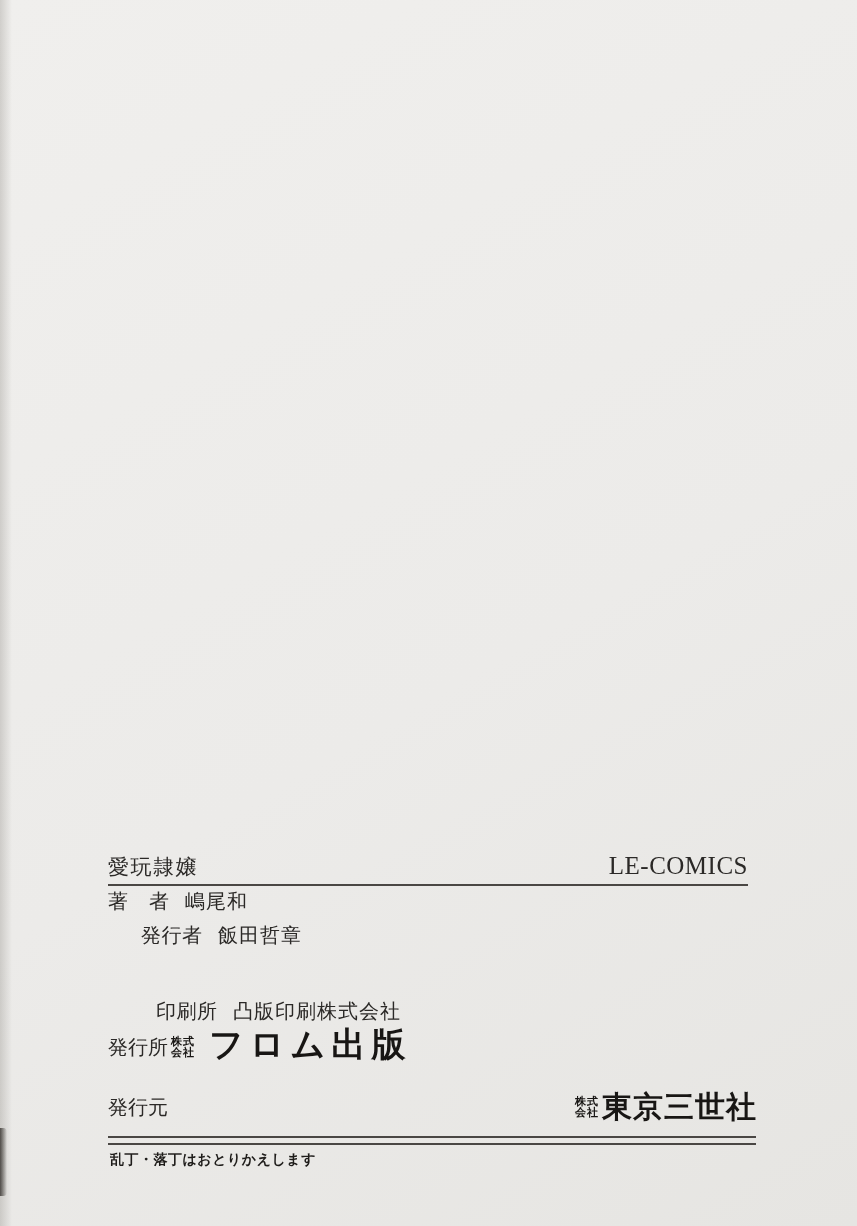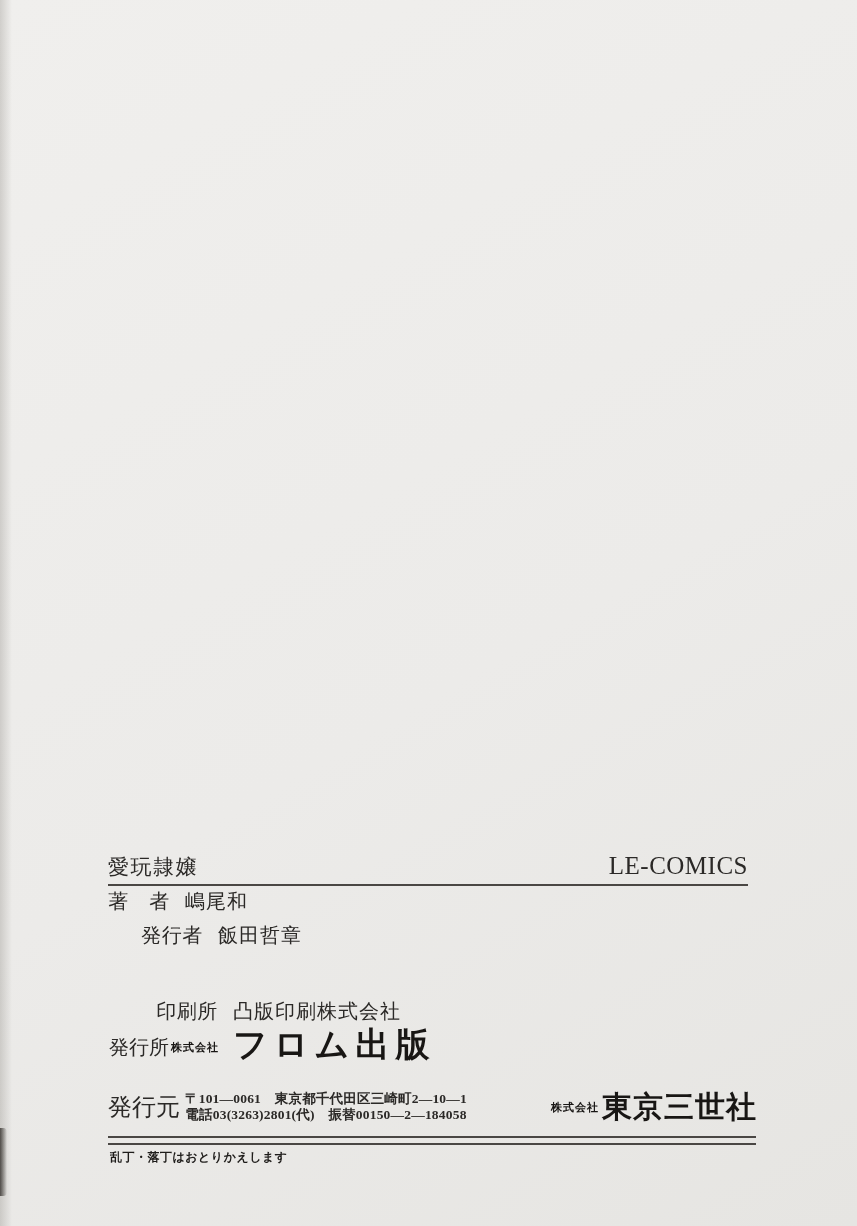--- a/index.html
+++ b/index.html
@@ -1,21 +1,21 @@
 <!DOCTYPE html>
 <html style="--paper: #ecebe9; --ink: #2b2927; --heavy_ink: #181614; --rule: #4a4744;"><head>
 <meta charset="utf-8">
 <style>
   :root{
     --paper:#ecebe9;
     --ink:#2b2927;
     --heavy_ink:#181614;
     --rule:#4a4744;
   }
-  *{margin:0;padding:0;box-sizing:border-box;text-align:center;}
+  *{margin:0;padding:0;box-sizing:border-box;}
   html,body{width:857px;height:1226px;}
   body{
     background:#d8d6d2;
     font-family:"Liberation Serif","DejaVu Serif",serif;
     color:var(--ink,#2b2927);
   }
   .page{
     position:relative;
     width:857px;height:1226px;
     background:linear-gradient(150deg,#f0efed 0%,var(--paper,#ecebe9) 55%,#e6e5e2 100%);
@@ -53,58 +53,58 @@
   .row-author{top:890px;}
   .row-publisher-person{top:924px;margin-left:33px;}
   .row-printer{top:1000px;margin-left:48px;}
   
   .publisher-row{
     position:absolute;left:108px;top:1028px;height:38px;
     display:flex;align-items:center;white-space:nowrap;
   }
   .publisher-row .label{font-size:20px;width:62px;margin-right:1px;}
   .kk-stack{
-    display:inline-flex;justify-content:center;
+    display:inline-flex;flex-direction:column;justify-content:center;
     font-size:11px;line-height:11px;font-weight:bold;letter-spacing:1px;
     color:var(--heavy_ink,#181614);
   }
   .publisher-row .kk-stack{margin-right:14px;}
   .publisher-name{
     font-size:34px;font-weight:bold;letter-spacing:6px;line-height:1;
     color:var(--heavy_ink,#181614);
     font-family:Liberation Mono, monospace;
   }
   
   .distributor-row{
     position:absolute;left:108px;top:1086px;width:649px;height:42px;
     display:flex;align-items:center;white-space:nowrap;
   }
-  .distributor-row .label{font-size:24px;width:62px;margin-right:15px;}
+  .distributor-row .label{font-size:20px;width:62px;margin-right:15px;}
   .addr{
     display:flex;flex-direction:column;
     font-size:13.5px;font-weight:bold;line-height:16.5px;letter-spacing:0.2px;
   }
   .dist-company{margin-left:auto;display:flex;align-items:center;}
   .dist-company .kk-stack{margin-right:3px;}
   .dist-name{
     font-size:30px;font-weight:bold;letter-spacing:1px;line-height:1;
     color:var(--heavy_ink,#181614);
     font-family:"Liberation Sans","DejaVu Sans",sans-serif;
   }
   
   .footer-rule{
     position:absolute;left:108px;top:1136px;width:648px;height:9px;
     border-top:2px solid var(--rule,#4a4744);
     border-bottom:2px solid var(--rule,#4a4744);
   }
   .notice{
     position:absolute;left:110px;top:1151px;
-    font-size:12px;font-weight:bold;letter-spacing:0.5px;line-height:1.2;
+    font-size:14px;font-weight:bold;letter-spacing:0.5px;line-height:1.2;
     color:#1e1c1a;
-    font-family:Liberation Mono, monospace;
+    font-family:Liberation Sans, sans-serif;
   }
 </style>
 </head>
 <body>
 
 <div class="page">
 
   <div class="edge-left"></div>
   <div class="edge-smudge"></div>
 
@@ -134,24 +134,20 @@
     <span class="label">発行所</span>
     <span class="kk-stack">
       <span>株式</span>
       <span>会社</span>
     </span>
     <span class="publisher-name">フロム出版</span>
   </div>
 
   <div class="distributor-row">
     <span class="label">発行元</span>
-    <span class="addr">
-      <span>〒101—0061　東京都千代田区三崎町2—10—1</span>
-      <span>電話03(3263)2801(代)　振替00150—2—184058</span>
-    </span>
     <span class="dist-company">
       <span class="kk-stack">
         <span>株式</span>
         <span>会社</span>
       </span>
       <span class="dist-name">東京三世社</span>
     </span>
   </div>
 
   <div class="footer-rule"></div>

